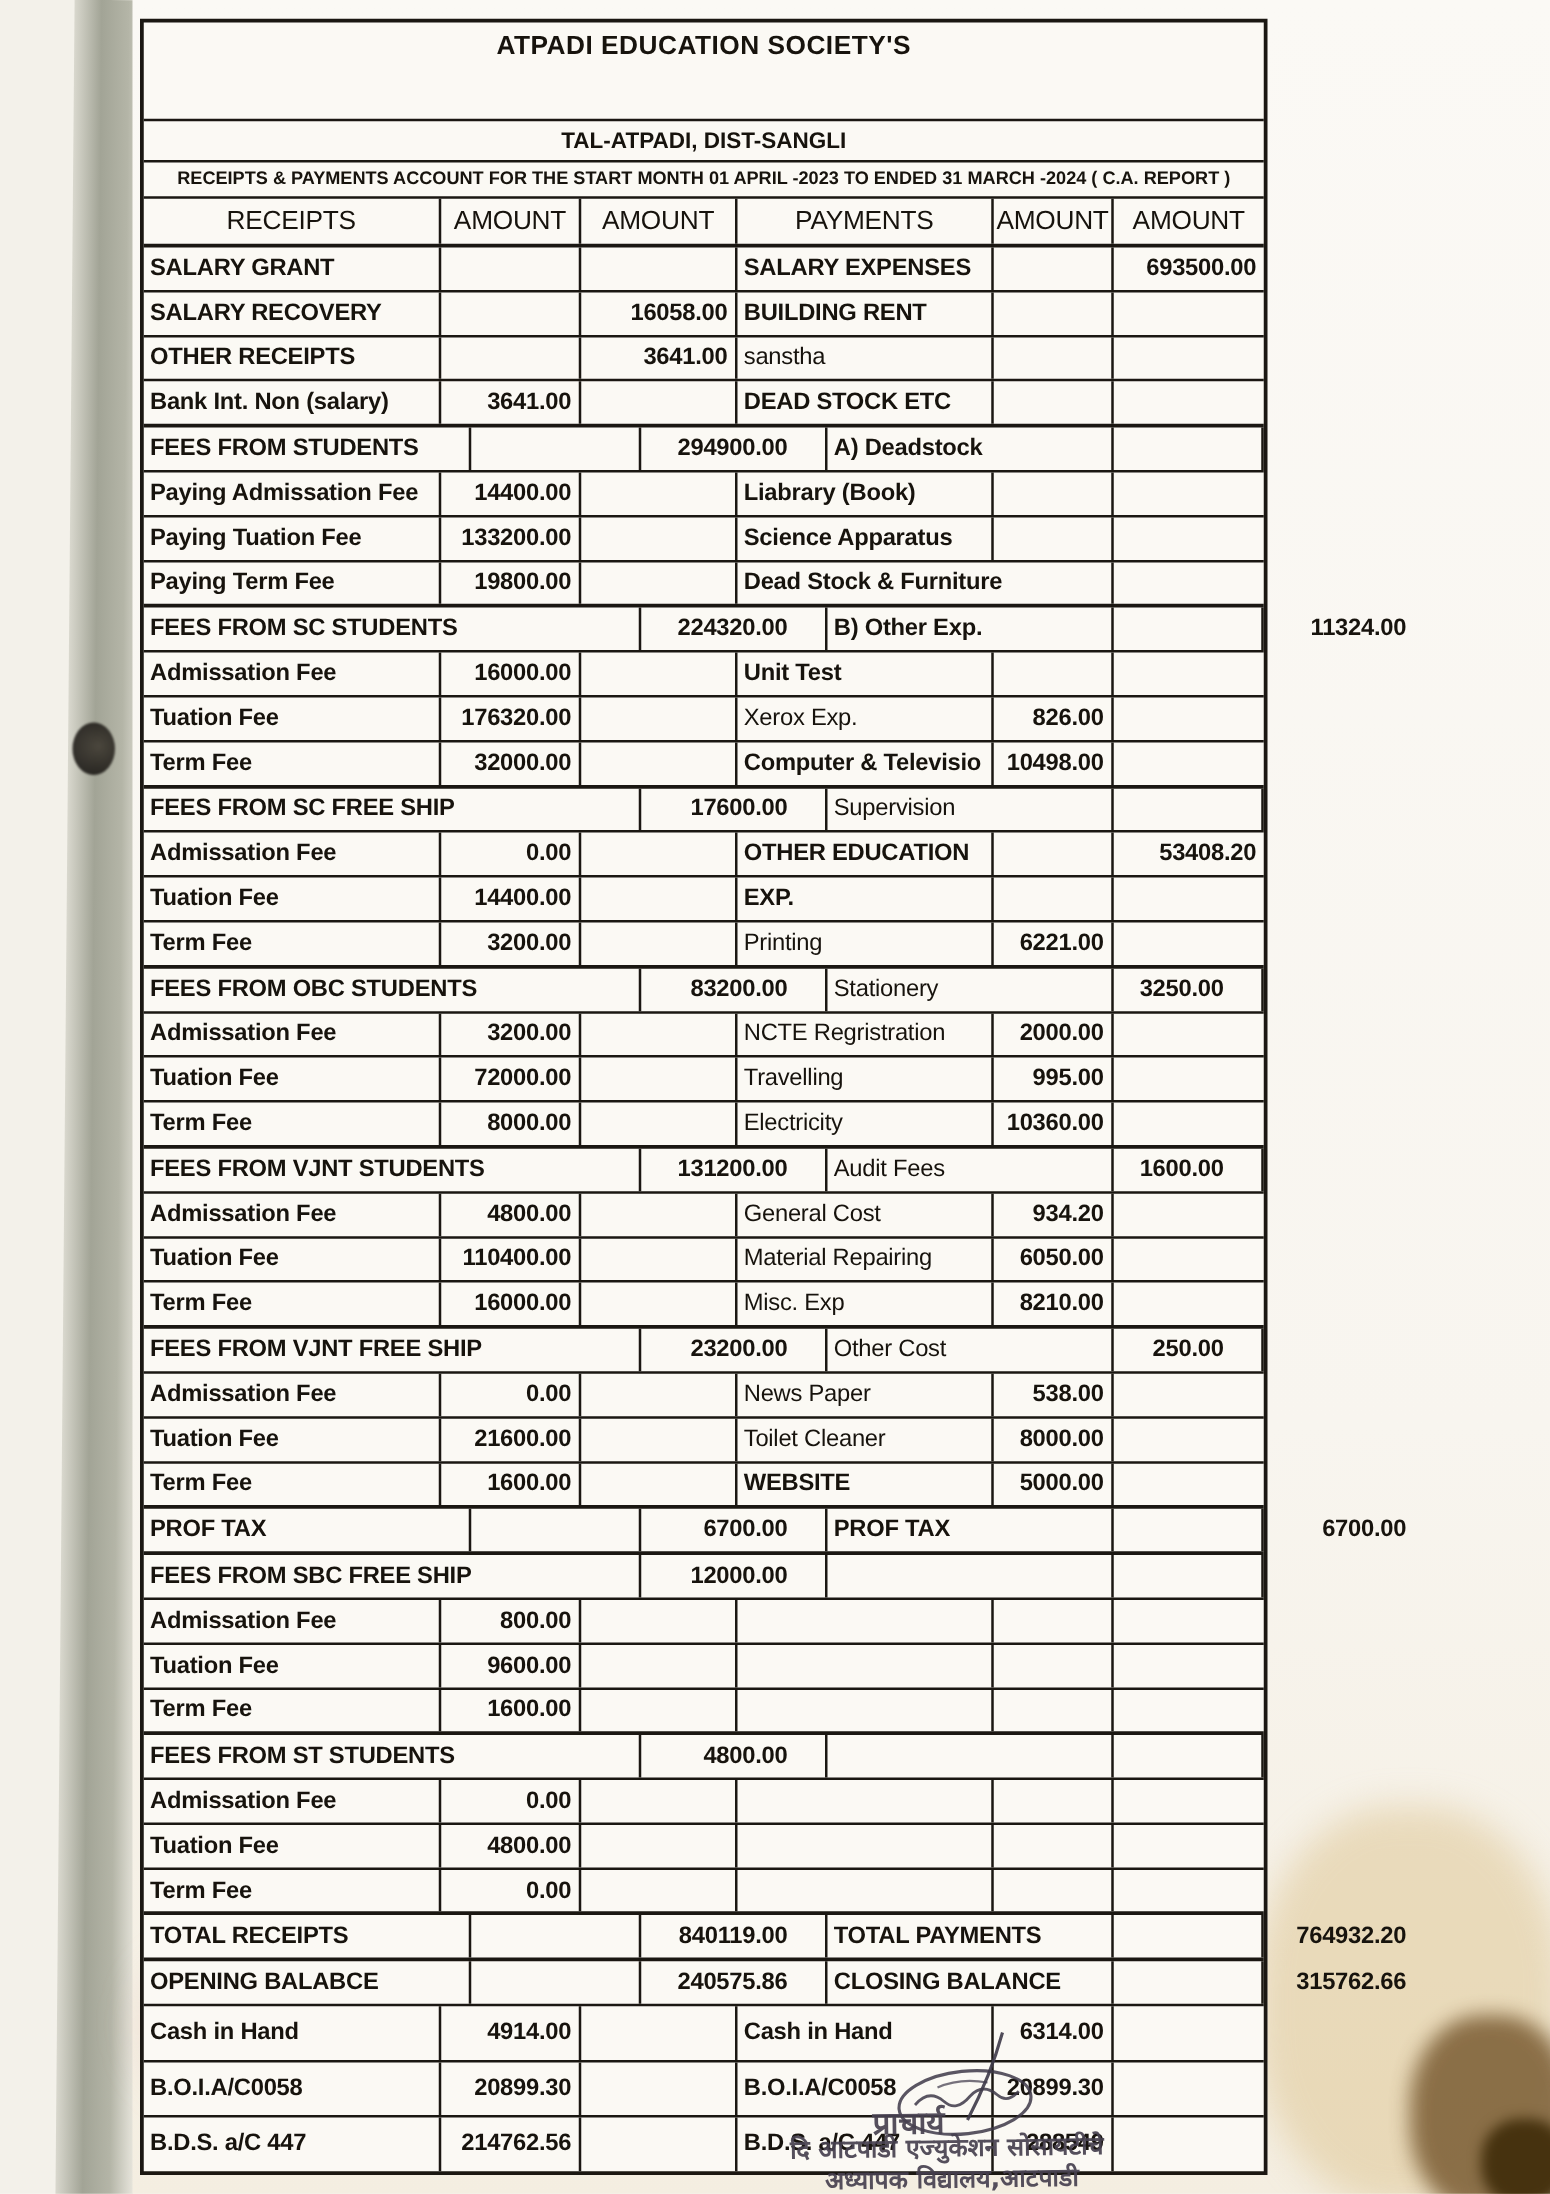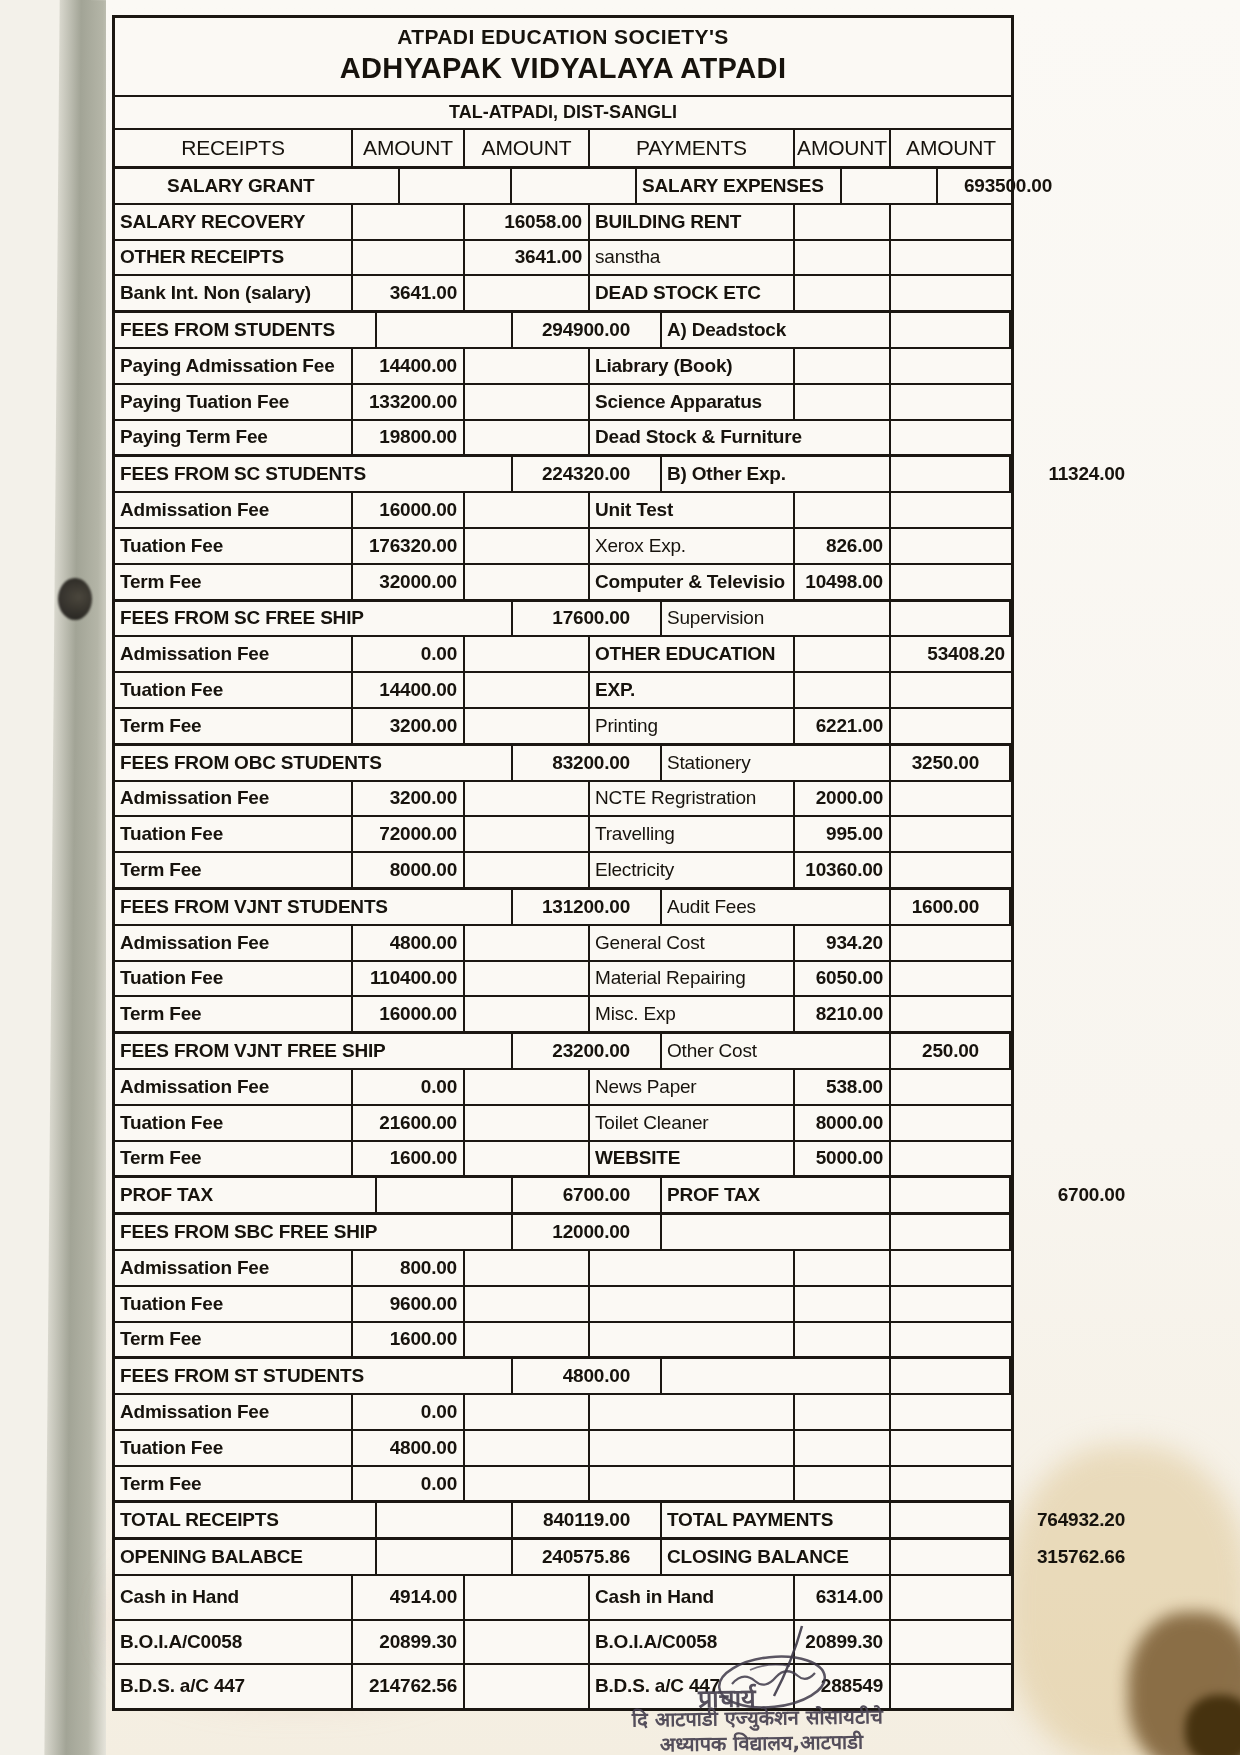--- a/index.html
+++ b/index.html
@@ -43,21 +43,21 @@
   .t-title{height:77px;text-align:center;padding-top:7px;box-sizing:border-box;}
   .t1{font-size:21px;font-weight:700;letter-spacing:.4px;}
   .t2{font-size:29px;font-weight:700;letter-spacing:.4px;margin-top:3px;}
   .t-loc{border-top:2.5px solid var(--ink);height:31px;line-height:30px;text-align:center;font-size:18px;font-weight:700;}
   .t-report{border-top:2.5px solid var(--ink);height:27px;line-height:26px;text-align:center;font-size:14.5px;font-weight:700;white-space:nowrap;overflow:hidden;}
   .t-colhead{border-top:2.5px solid var(--ink);height:36px;display:grid;grid-template-columns:236px 112px 125px 205px 96px 122px;}
   .t-colhead .cell{font-weight:400;font-size:21px;justify-content:center;}
   .row{display:grid;grid-template-columns:236px 112px 125px 205px 96px 122px;height:33.8px;border-top:2px solid var(--ink);}
   .row.hb{border-top-width:3px;gap:24px;}
   .row.tall{height:42.5px;}
-  .t-body .row:first-child{border-top-width:3px;padding-left:47px;}
+  .t-body .row:first-child{border-top-width:3px;}
   .cell{
     display:flex;align-items:center;overflow:hidden;white-space:nowrap;
     border-left:2px solid var(--ink);padding:0 5px;box-sizing:border-box;
     font-size:19px;letter-spacing:-0.2px;
   }
   .cell:first-child{border-left:none;}
   .lbl{justify-content:flex-start;font-weight:600;}
   .lbl.b{font-weight:700;}
   .lbl.m{font-weight:500;}
   .amt{justify-content:flex-end;font-weight:700;padding-right:6px;}
@@ -81,23 +81,23 @@
 <div class="hole"></div>
 <div class="blob blob-pink"></div>
 <div class="blob blob-yellow"></div>
 <div class="blob blob-warm"></div>
 <div class="blob blob-brown"></div>
 <div class="blob blob-brown2"></div>
 
 <div class="sheet">
   <div class="t-title">
     <div class="t1">ATPADI EDUCATION SOCIETY'S</div>
-    <div class="t2">ADHYAPAK VIDYALAYA ATPADI</div>
   </div>
   <div class="t-loc">TAL-ATPADI, DIST-SANGLI</div>
+  <div class="t-report">RECEIPTS &amp; PAYMENTS ACCOUNT FOR THE START MONTH 01 APRIL -2023 TO ENDED 31 MARCH -2024 ( C.A. REPORT )</div>
   <div class="t-colhead">
     <div class="cell ch">RECEIPTS</div>
     <div class="cell ch">AMOUNT</div>
     <div class="cell ch">AMOUNT</div>
     <div class="cell ch">PAYMENTS</div>
     <div class="cell ch">AMOUNT</div>
     <div class="cell ch">AMOUNT</div>
   </div>
   <div class="t-body">
       <div class="row">

